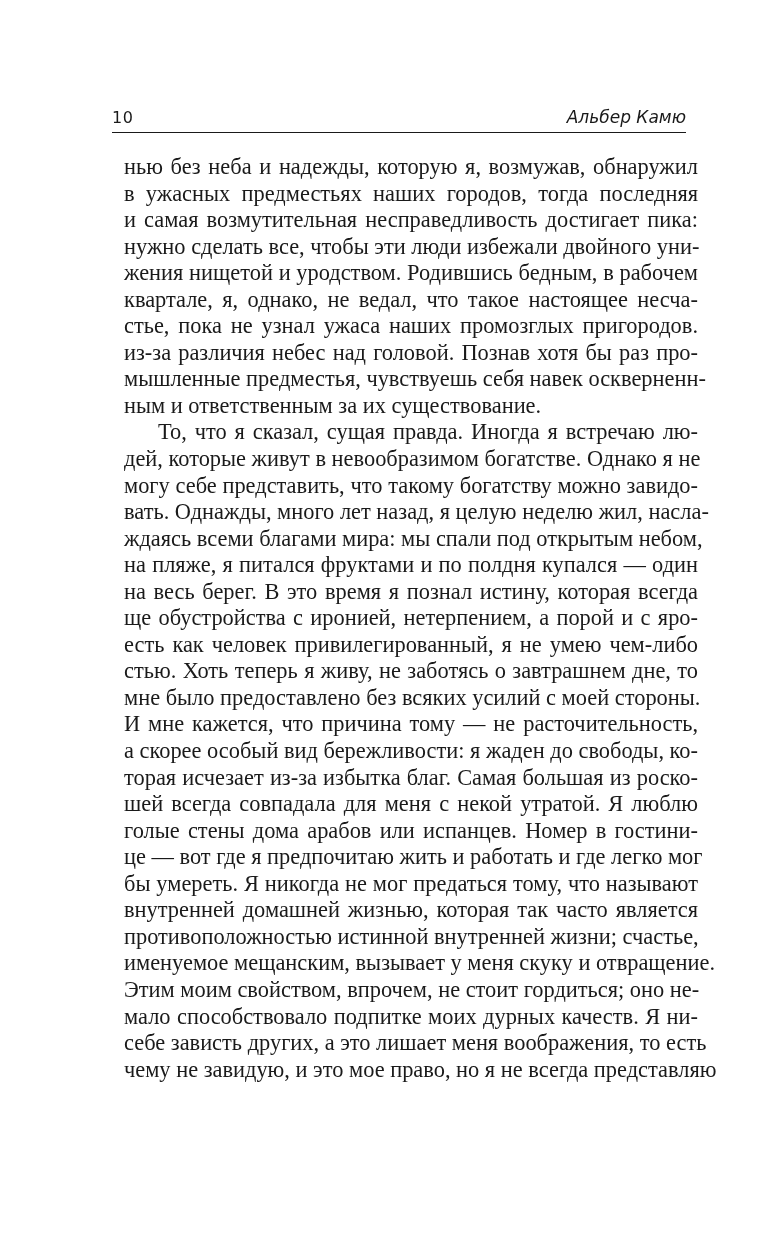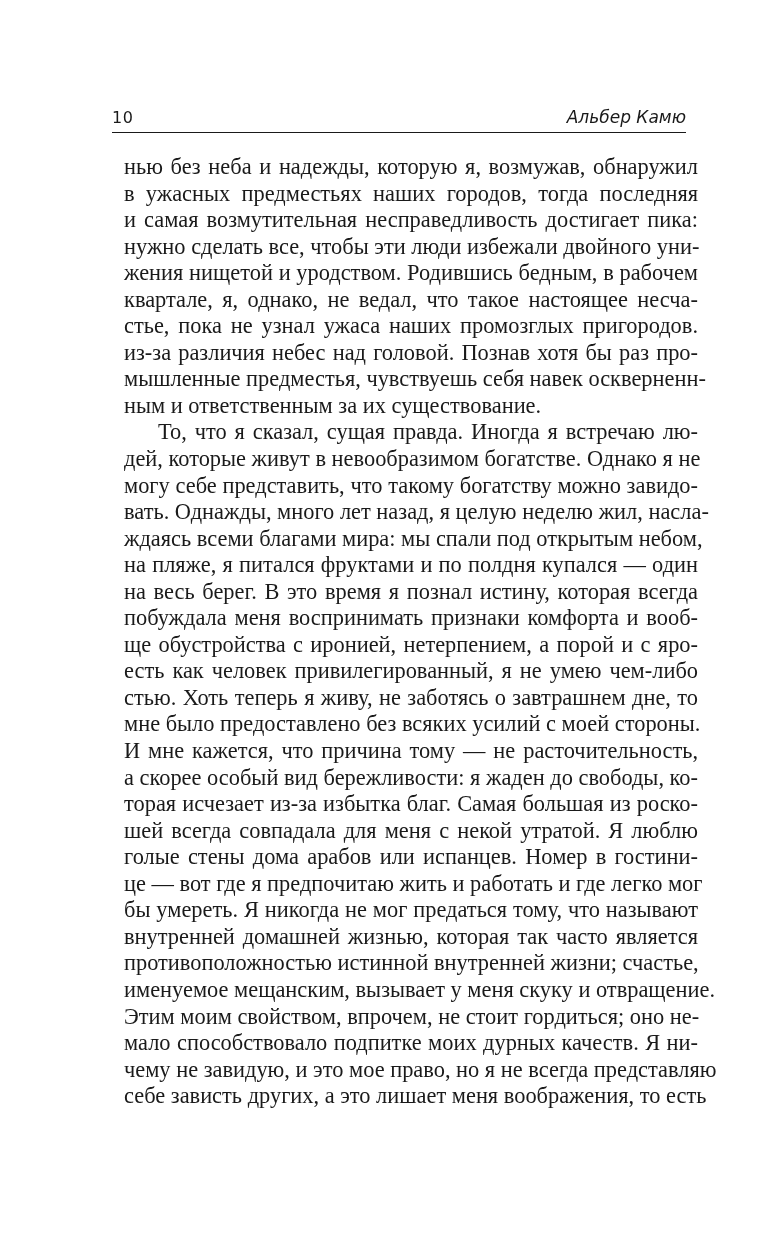--- a/index.html
+++ b/index.html
@@ -42,33 +42,32 @@
       <span class="line">из-за различия небес над головой. Познав хотя бы раз про-</span>
       <span class="line">мышленные предместья, чувствуешь себя навек оскверненн-</span>
       <span class="line last">ным и ответственным за их существование.</span>
       <span class="line indent">То, что я сказал, сущая правда. Иногда я встречаю лю-</span>
       <span class="line">дей, которые живут в невообразимом богатстве. Однако я не</span>
       <span class="line">могу себе представить, что такому богатству можно завидо-</span>
       <span class="line">вать. Однажды, много лет назад, я целую неделю жил, насла-</span>
       <span class="line">ждаясь всеми благами мира: мы спали под открытым небом,</span>
       <span class="line">на пляже, я питался фруктами и по полдня купался — один</span>
       <span class="line">на весь берег. В это время я познал истину, которая всегда</span>
-      <span class="line">побуждала меня воспринимать признаки комфорта и вооб-</span>
       <span class="line">ще обустройства с иронией, нетерпением, а порой и с яро-</span>
       <span class="line">есть как человек привилегированный, я не умею чем-либо</span>
       <span class="line">стью. Хоть теперь я живу, не заботясь о завтрашнем дне, то</span>
       <span class="line">мне было предоставлено без всяких усилий с моей стороны.</span>
       <span class="line">И мне кажется, что причина тому — не расточительность,</span>
       <span class="line">а скорее особый вид бережливости: я жаден до свободы, ко-</span>
       <span class="line">торая исчезает из-за избытка благ. Самая большая из роско-</span>
       <span class="line">шей всегда совпадала для меня с некой утратой. Я люблю</span>
       <span class="line">голые стены дома арабов или испанцев. Номер в гостини-</span>
       <span class="line">це — вот где я предпочитаю жить и работать и где легко мог</span>
       <span class="line">бы умереть. Я никогда не мог предаться тому, что называют</span>
       <span class="line">внутренней домашней жизнью, которая так часто является</span>
       <span class="line">противоположностью истинной внутренней жизни; счастье,</span>
       <span class="line">именуемое мещанским, вызывает у меня скуку и отвращение.</span>
       <span class="line">Этим моим свойством, впрочем, не стоит гордиться; оно не-</span>
       <span class="line">мало способствовало подпитке моих дурных качеств. Я ни-</span>
+      <span class="line">себе зависть других, а это лишает меня воображения, то есть</span>
       <span class="line">чему не завидую, и это мое право, но я не всегда представляю</span>
-      <span class="line">себе зависть других, а это лишает меня воображения, то есть</span>
     </div>
 </div>
 
 </body></html>

